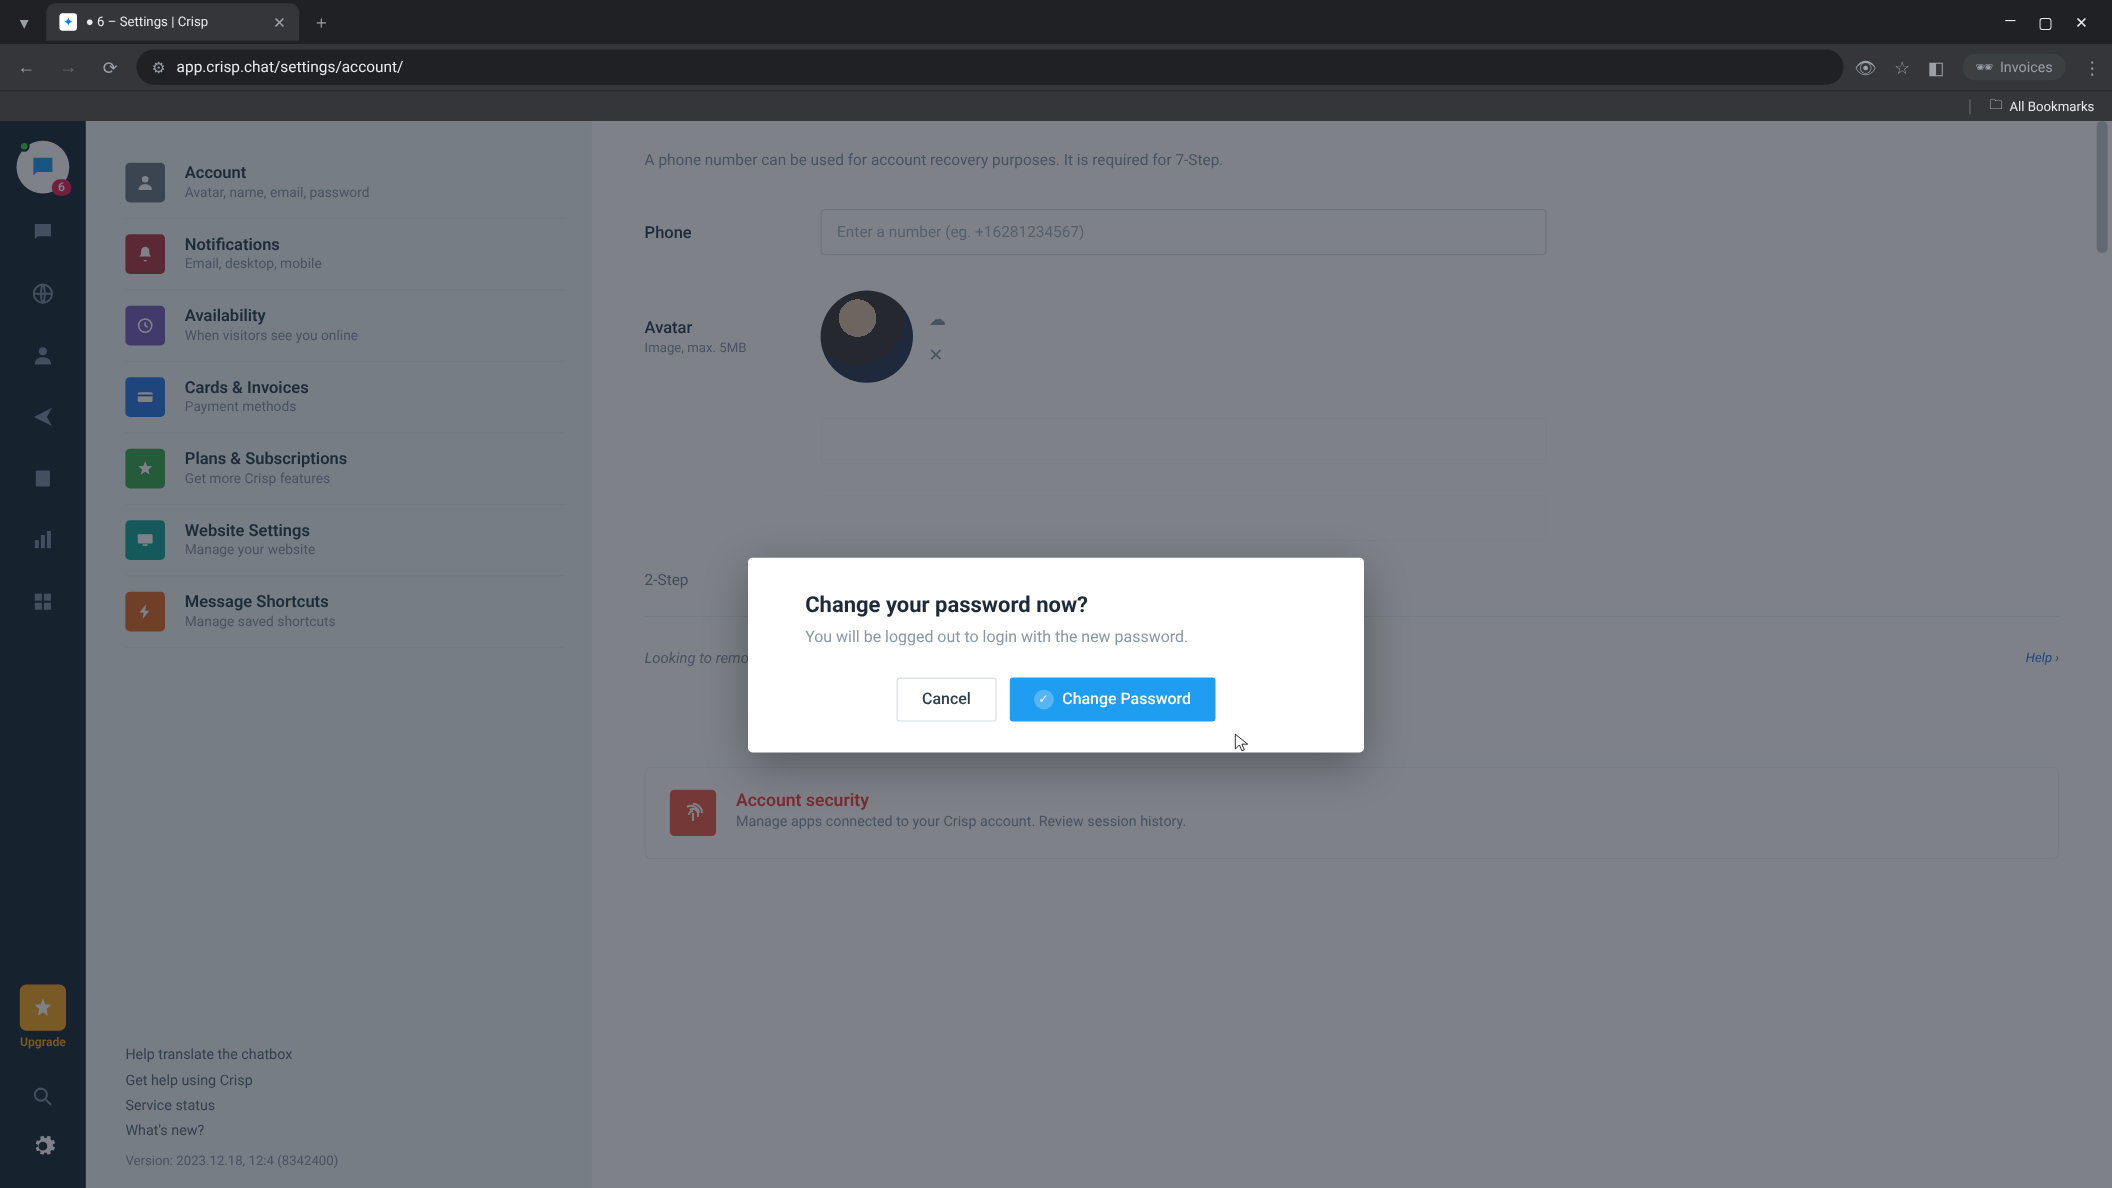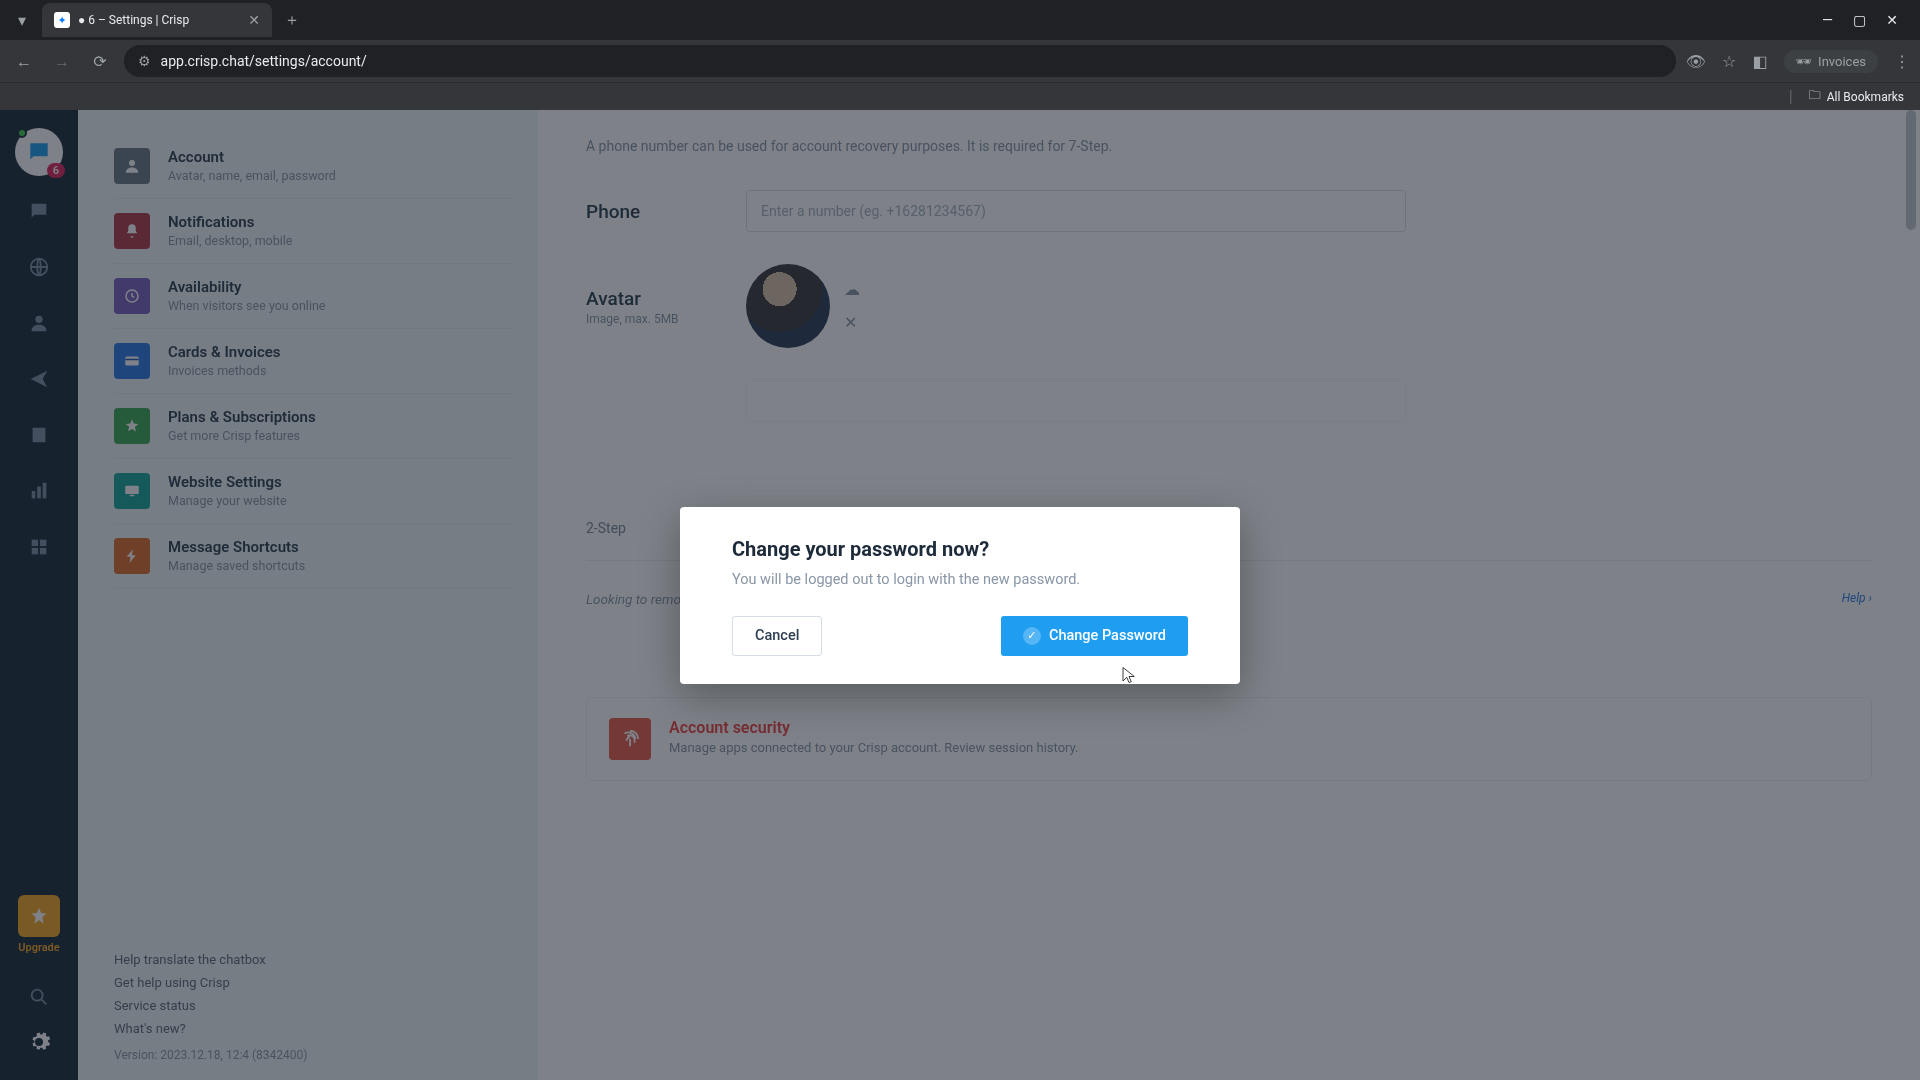--- a/index.html
+++ b/index.html
@@ -56,21 +56,21 @@
 .snav-text .t { font-size: 15px; font-weight: 600; color: #2c3e50; }
 .snav-text .d { font-size: 12.5px; color: #8896a6; margin-top: 2px; }
 .snav-footer { margin-top: auto; display: flex; flex-direction: column; gap: 8px; font-size: 13px; color: #5b6b7d; }
 .snav-footer a { color: #5b6b7d; text-decoration: none; cursor: pointer; }
 .snav-footer .ver { color: #8896a6; font-size: 12px; margin-top: 4px; }
 
 
 .main { flex: 1; background: #fff; padding: 28px 48px 0 48px; overflow: hidden; color: #2c3e50; position: relative; }
 .hint { color: #8896a6; font-size: 14px; margin-bottom: 22px; }
 .field-row { display: flex; align-items: center; gap: 40px; padding: 14px 0; }
-.field-label { width: 120px; color: #2c3e50; font-size: 19px; font-weight: 500; }
+.field-label { width: 120px; color: #2c3e50; font-size: 15px; font-weight: 500; }
 .field-sub { font-size: 12px; color: #8896a6; margin-top: 2px; font-weight: 400; }
 .input { flex: 1; max-width: 660px; height: 42px; border: 1px solid #d6dde4; border-radius: 4px; padding: 0 14px; font-size: 14px; color: #2c3e50; background: #fff; }
 .input::placeholder { color: #a6b2bf; }
 .avatar-row { display: flex; align-items: center; gap: 40px; padding: 18px 0; }
 .avatar-cluster { display: flex; align-items: center; gap: 14px; }
 .avatar-img { width: 84px; height: 84px; border-radius: 50%; background: radial-gradient(circle at 40% 30%, #d9c1a6 0 22%, #3b3b3b 22% 55%, #2a3b55 55% 100%); }
 .avatar-actions { display: flex; flex-direction: column; gap: 14px; color: #8896a6; }
 .avatar-actions span { cursor: pointer; }
 .divider { height: 1px; background: #eceff3; margin: 10px 0 18px; }
 .two-step-note { color: #8896a6; font-size: 14px; margin-left: 160px; }
@@ -80,21 +80,21 @@
 .help-link { position: absolute; right: 48px; color: #2c7be5; font-size: 12px; cursor: pointer; }
 .security-card { margin-top: 90px; border: 1px solid #eceff3; border-radius: 6px; padding: 20px 22px; display: flex; align-items: flex-start; gap: 18px; }
 .sec-icon { width: 42px; height: 42px; background: #e85d4a; border-radius: 4px; display: flex; align-items: center; justify-content: center; color: #fff; }
 .sec-text .t { font-size: 16px; font-weight: 600; color: #ef4444; }
 .sec-text .d { font-size: 13px; color: #8896a6; margin-top: 3px; }
 
 
 .modal { width: 560px; background: #fff; border-radius: 4px; padding: 30px 52px 28px; box-shadow: 0 12px 40px rgba(0,0,0,0.3); }
 .modal h2 { font-size: 20px; font-weight: 700; color: #1c2a3a; margin-bottom: 10px; }
 .modal p { font-size: 14.5px; color: #8896a6; margin-bottom: 28px; }
-.modal-actions { display: flex; justify-content: space-between; gap: 12px; }
+.modal-actions { display: flex; justify-content: center; gap: 12px; }
 .btn { height: 40px; padding: 0 22px; border-radius: 3px; font-size: 14.5px; font-weight: 500; cursor: pointer; display: flex; align-items: center; gap: 8px; }
 .btn-secondary { background: #fff; border: 1px solid #d6dde4; color: #2c3e50; }
 .btn-primary { background: #1e9df1; border: none; color: #fff; }
 .btn-primary .chk { width: 18px; height: 18px; border-radius: 50%; background: rgba(255,255,255,0.25); display: flex; align-items: center; justify-content: center; font-size: 11px; }
 
 .cursor { position: absolute; width: 18px; height: 24px; z-index: 200; pointer-events: none; }
 
 
 .sb { position:absolute; right:2px; top:0; width:14px; height:100%; }
 .sb-thumb { position:absolute; right:2px; top:0; width:10px; height:120px; background:#c1c7cf; border-radius:5px; }
@@ -255,21 +255,21 @@
     </div>
     <div class="snav-item">
       <div class="snav-icon" style="background:#2c7be5">
           <svg viewBox="0 0 24 24" fill="currentColor">
             <rect x="3" y="6" width="18" height="12" rx="2"></rect>
             <rect x="3" y="9" width="18" height="2" fill="#1a5bb0"></rect>
           </svg>
         </div>
       <div class="snav-text">
           <div class="t">Cards &amp; Invoices</div>
-          <div class="d">Invoices methods</div>
+          <div class="d">Payment methods</div>
         </div>
     </div>
     <div class="snav-item">
       <div class="snav-icon" style="background:#3aa653">
           <svg viewBox="0 0 24 24" fill="currentColor">
             <path d="M12 3l2.3 5.7 6.2.5-4.7 4.1 1.5 6-5.3-3.4L6.7 19l1.5-6L3.5 9.2l6.2-.5L12 3z"></path>
           </svg>
         </div>
       <div class="snav-text">
           <div class="t">Plans &amp; Subscriptions</div>

